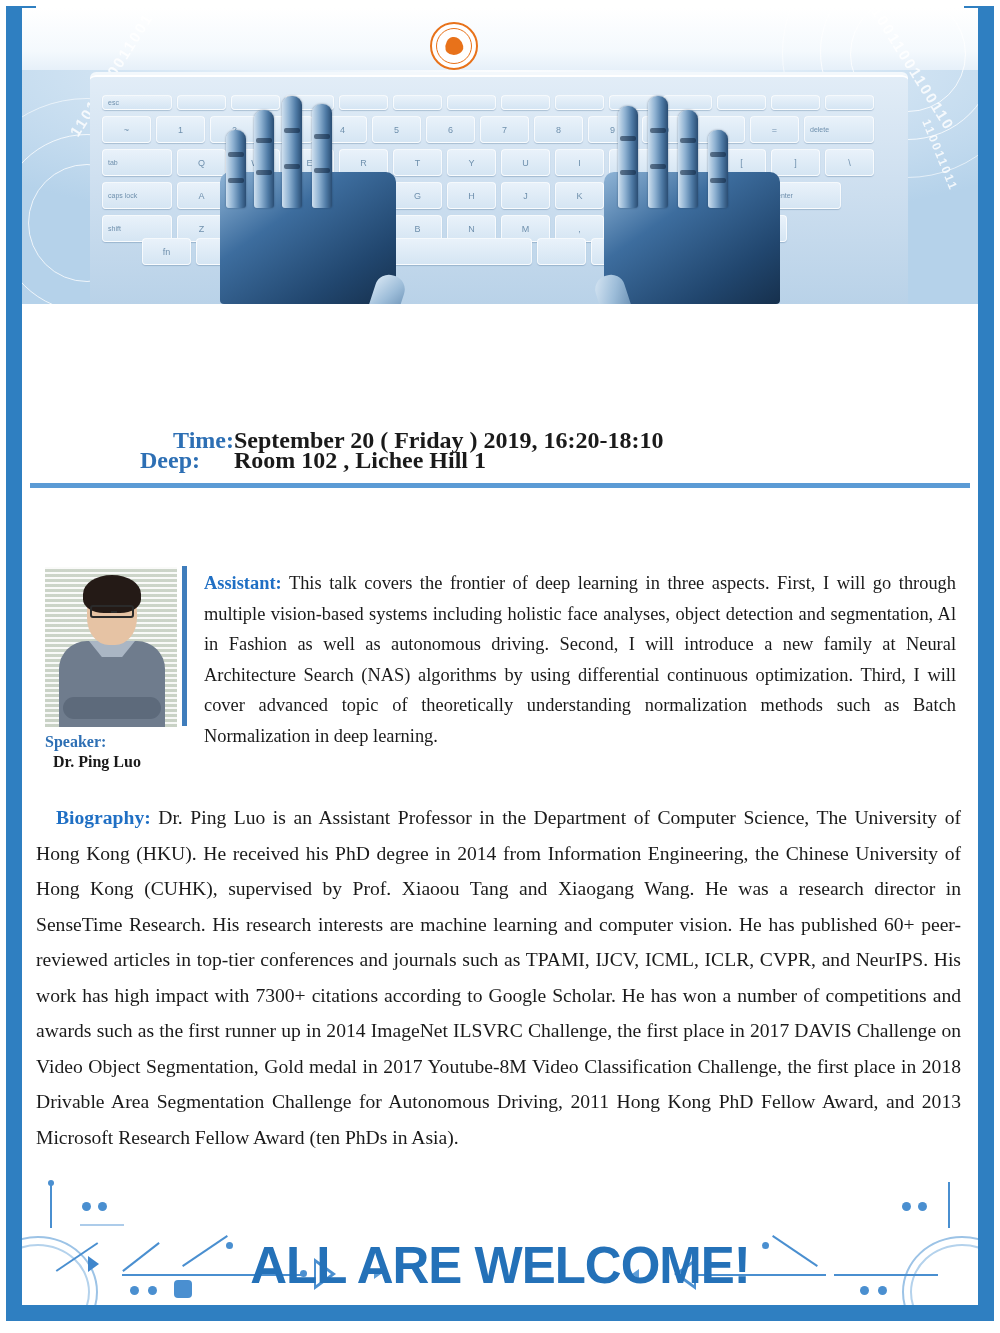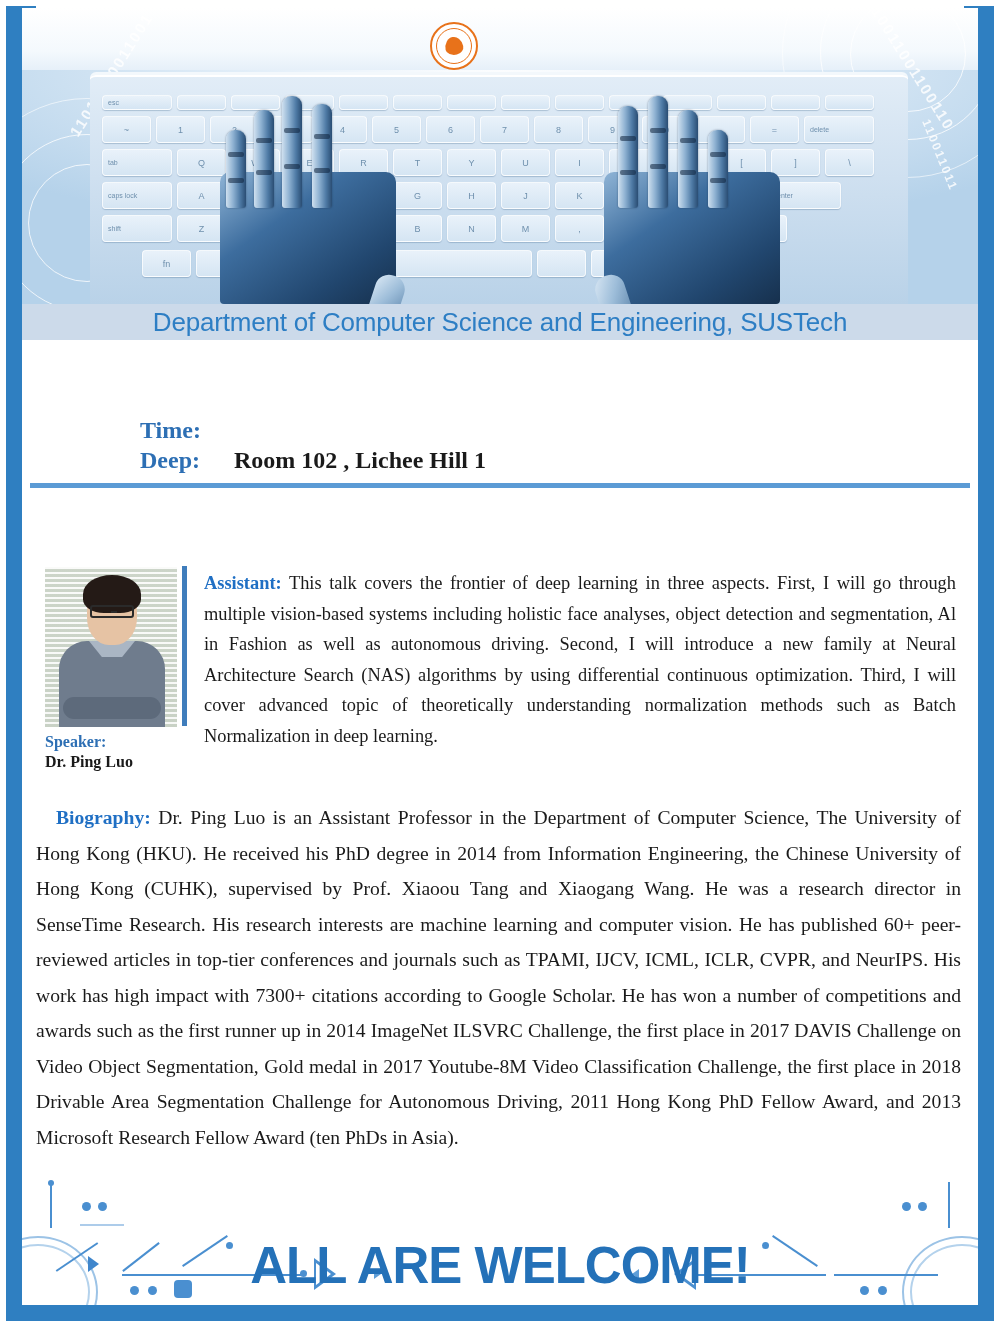--- a/index.html
+++ b/index.html
@@ -177,21 +177,21 @@
     text-align: center;
     font-family: "DejaVu Sans", sans-serif;
     font-weight: 700; font-size: 44px; color: #1d1d1d;
     letter-spacing: 1px;
   }
   .meta-row {
     position: absolute; left: 140px;
     display: flex; align-items: baseline;
     font-size: 24px;
   }
-  .meta-row.time  { top: 417px; }
+  .meta-row.time  { top: 427px; text-align: right; }
   .meta-row.venue { top: 447px; }
   .meta-label {
     color: #2d6fb4; font-weight: 700;
     font-family: "Liberation Serif", serif;
     width: 94px; flex: 0 0 94px;
   }
   .meta-value {
     color: #1a1a1a; font-weight: 700;
     font-family: "Liberation Serif", serif;
   }
@@ -261,21 +261,21 @@
   .photo-accent {
     position: absolute; left: 182px; top: 566px;
     width: 5px; height: 160px; background: #3f7dbc;
   }
   .speaker-label {
     margin-top: 6px;
     font-family: "Liberation Serif", serif;
     font-weight: 700; font-size: 16px; color: #2d6fb4;
   }
   .speaker-name {
-    margin-top: 2px; margin-left: 0;
+    margin-top: 2px; margin-left: 8px;
     font-family: "Liberation Serif", serif;
     font-weight: 700; font-size: 16px; color: #1a1a1a;
   }
 
   
   .abstract {
     position: absolute; left: 204px; top: 568px;
     width: 752px;
     font-family: "Liberation Serif", serif;
     font-size: 18.4px; line-height: 30.5px;
@@ -443,21 +443,21 @@
           <div class="key al">C</div>
           <div class="key al">V</div>
           <div class="key al">B</div>
           <div class="key al">N</div>
           <div class="key al">M</div>
           <div class="key al">,</div>
           <div class="key al">.</div>
           <div class="key al">/</div>
           <div class="key al wide">shift</div>
         </div>
-      <div class="kbrow" style="top:175px;padding-left:40px;">
+      <div class="kbrow" style="top:163px;padding-left:40px;">
           <div class="key al">fn</div>
           <div class="key al"></div>
           <div class="key al"></div>
           <div class="key al space"></div>
           <div class="key al"></div>
           <div class="key al"></div>
           <div class="key al"></div>
         </div>
     </div>
 
@@ -494,27 +494,25 @@
           <i style="top:60px;"></i>
         </div>
       <div class="finger" style="left:104px; bottom:96px; height:78px;">
           <i style="top:22px;"></i>
           <i style="top:48px;"></i>
         </div>
       <div class="thumb" style="left:-2px;  bottom:-42px; transform:rotate(-18deg);"></div>
     </div>
   </div>
 
-  <div class="dept-band">
-    <span>Department of Computer Science and Engineering, SUSTech</span>
-  </div>
 
 
   <div class="meta-row time">
     <div class="meta-label">Time:</div>
+    <div class="meta-value">September 20 ( Friday ) 2019, 16:20-18:10</div>
   </div>
   <div class="meta-row venue">
     <div class="meta-label">Deep:</div>
     <div class="meta-value">Room 102 , Lichee Hill 1</div>
   </div>
 
   <div class="divider"></div>
 
 
   <div class="speaker-box">

